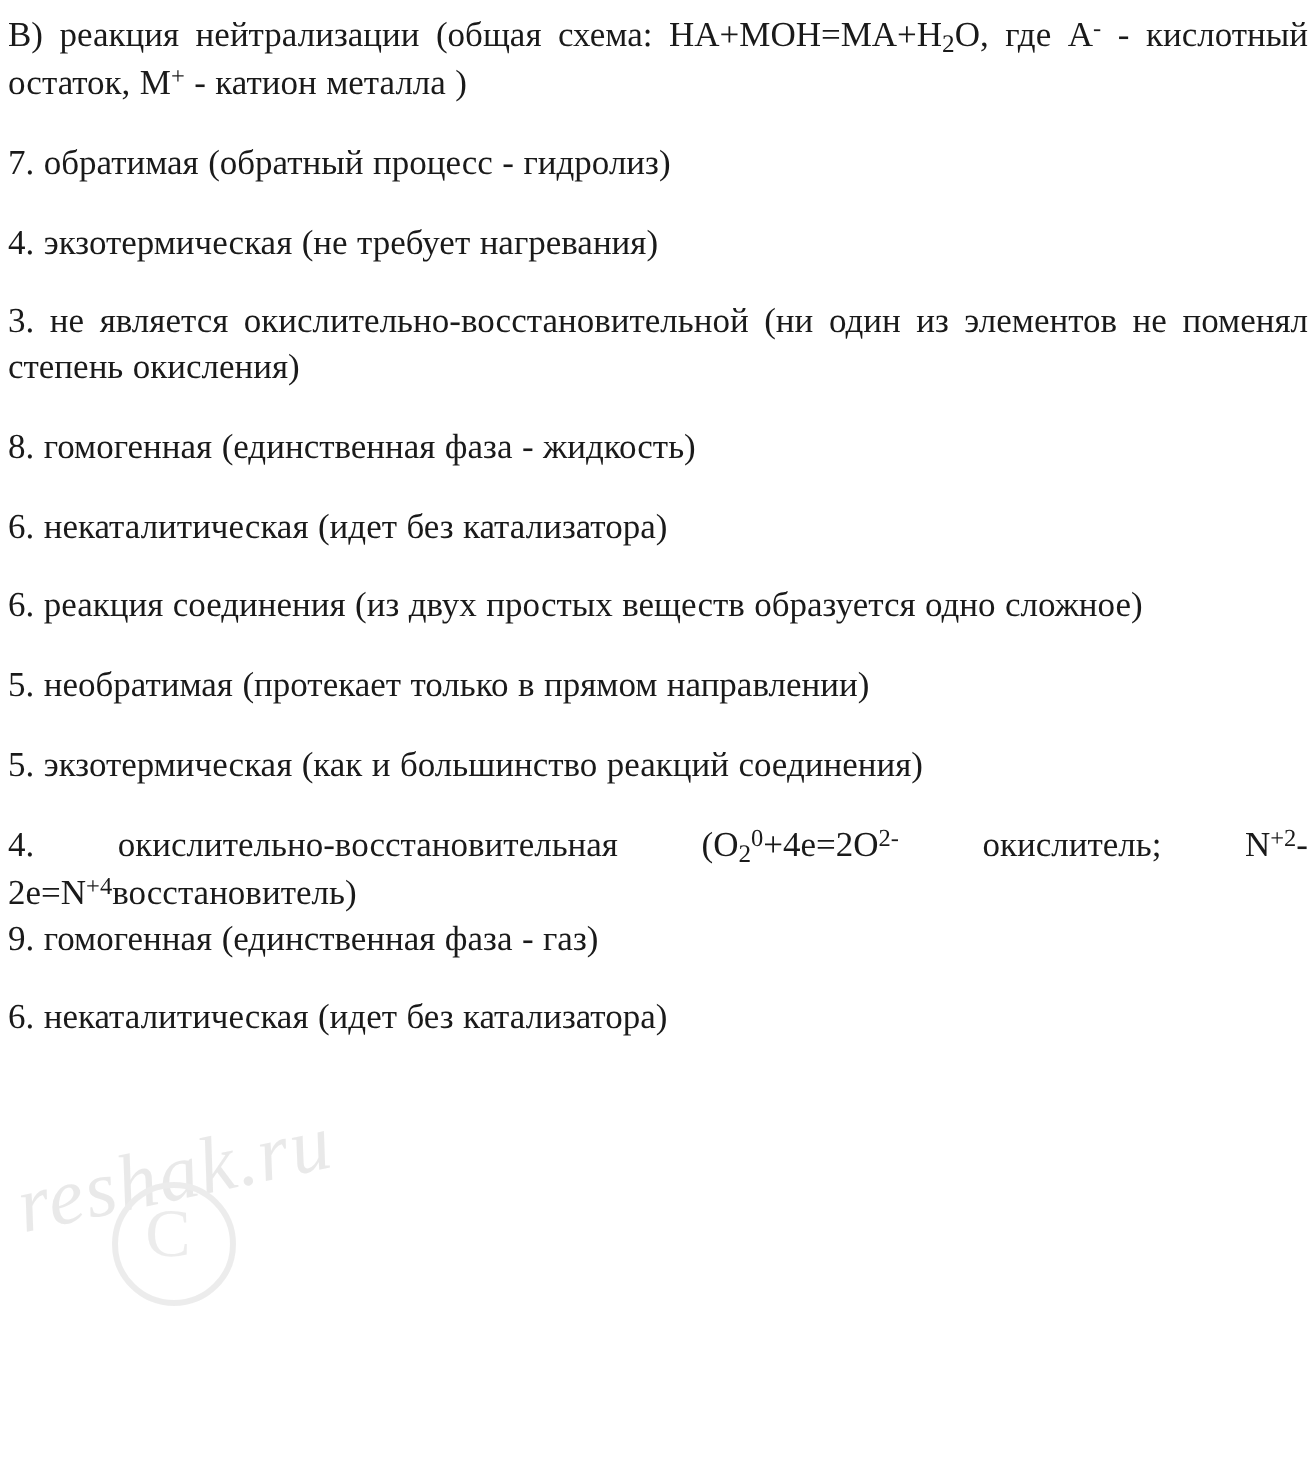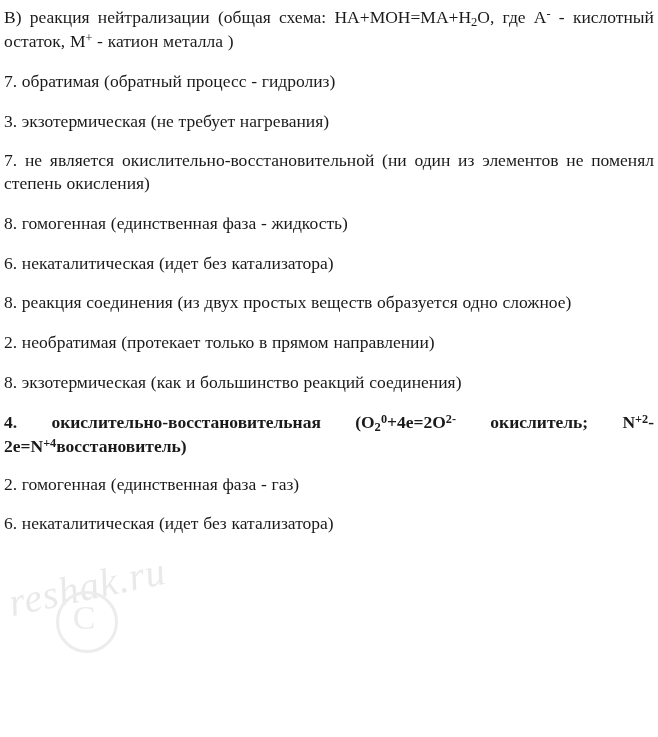--- a/index.html
+++ b/index.html
@@ -25,22 +25,21 @@
   .para {
     font-size: 17.5px;
     line-height: 1.30;
     text-align: justify;
     text-align-last: left;
     margin: 0 0 17px 0;
     padding: 0 2px;
     word-spacing: 0.02em;
   }
   .para.tight {
-    margin-bottom: 15px;
-    font-weight: bold;
+    margin-bottom: 0;
   }
   sub {
     font-size: 0.72em;
     vertical-align: -0.22em;
   }
   sup {
     font-size: 0.70em;
     vertical-align: 0.42em;
   }
   
@@ -89,29 +88,29 @@
     color: #c3c3c3;
   }
 </style>
 </head>
 <body>
 
 <div class="page">
 
   <p class="para">В) реакция нейтрализации (общая схема: НА+МОН=МА+Н<sub>2</sub>О, где А<sup>-</sup> - кислотный остаток, М<sup>+</sup> - катион металла )</p>
   <p class="para">7. обратимая (обратный процесс - гидролиз)</p>
-  <p class="para">3. экзотермическая (не требует нагревания)</p>
-  <p class="para">7. не является окислительно-восстановительной (ни один из элементов не поменял степень окисления)</p>
+  <p class="para">4. экзотермическая (не требует нагревания)</p>
+  <p class="para">3. не является окислительно-восстановительной (ни один из элементов не поменял степень окисления)</p>
   <p class="para">8. гомогенная (единственная фаза - жидкость)</p>
   <p class="para">6. некаталитическая (идет без катализатора)</p>
-  <p class="para">8. реакция соединения (из двух простых веществ образуется одно сложное)</p>
-  <p class="para">2. необратимая (протекает только в прямом направлении)</p>
-  <p class="para">8. экзотермическая (как и большинство реакций соединения)</p>
+  <p class="para">6. реакция соединения (из двух простых веществ образуется одно сложное)</p>
+  <p class="para">5. необратимая (протекает только в прямом направлении)</p>
+  <p class="para">5. экзотермическая (как и большинство реакций соединения)</p>
   <p class="para tight">4.&nbsp; окислительно-восстановительная&nbsp; (O<sub>2</sub><sup>0</sup>+4e=2O<sup>2-</sup>&nbsp; окислитель;&nbsp; N<sup>+2</sup>-2e=N<sup>+4</sup>восстановитель)</p>
-  <p class="para">2. гомогенная (единственная фаза - газ)</p>
+  <p class="para">9. гомогенная (единственная фаза - газ)</p>
   <p class="para">6. некаталитическая (идет без катализатора)</p>
 
   <div class="watermark">
     <div class="wm-text">reshak.ru</div>
     <div class="wm-circle"></div>
     <div class="wm-c">C</div>
   </div>
 
 </div>
 

